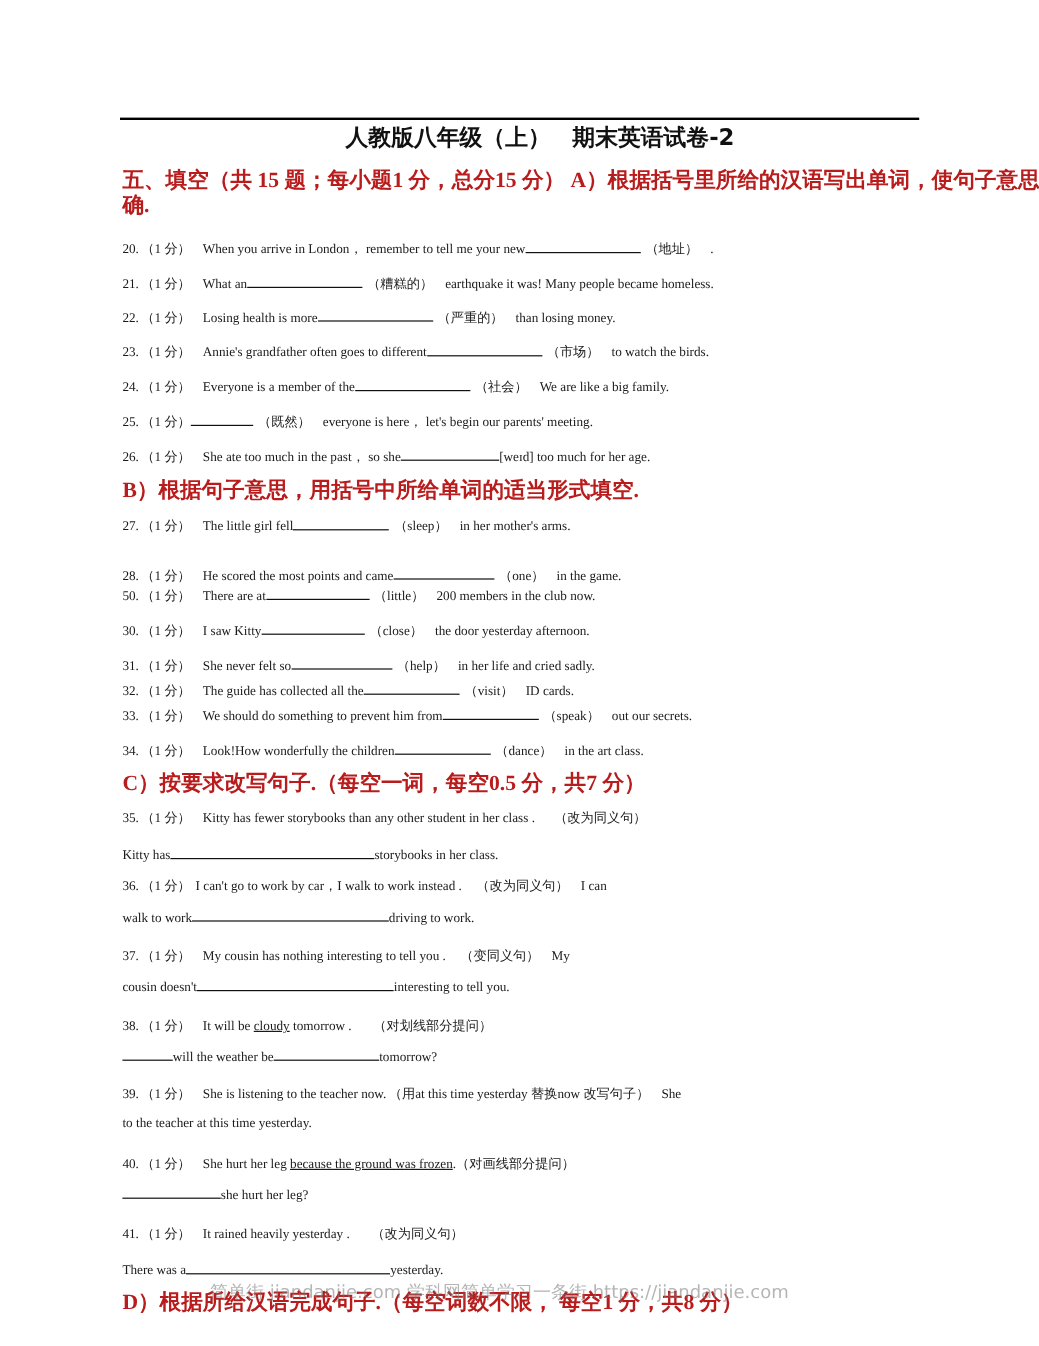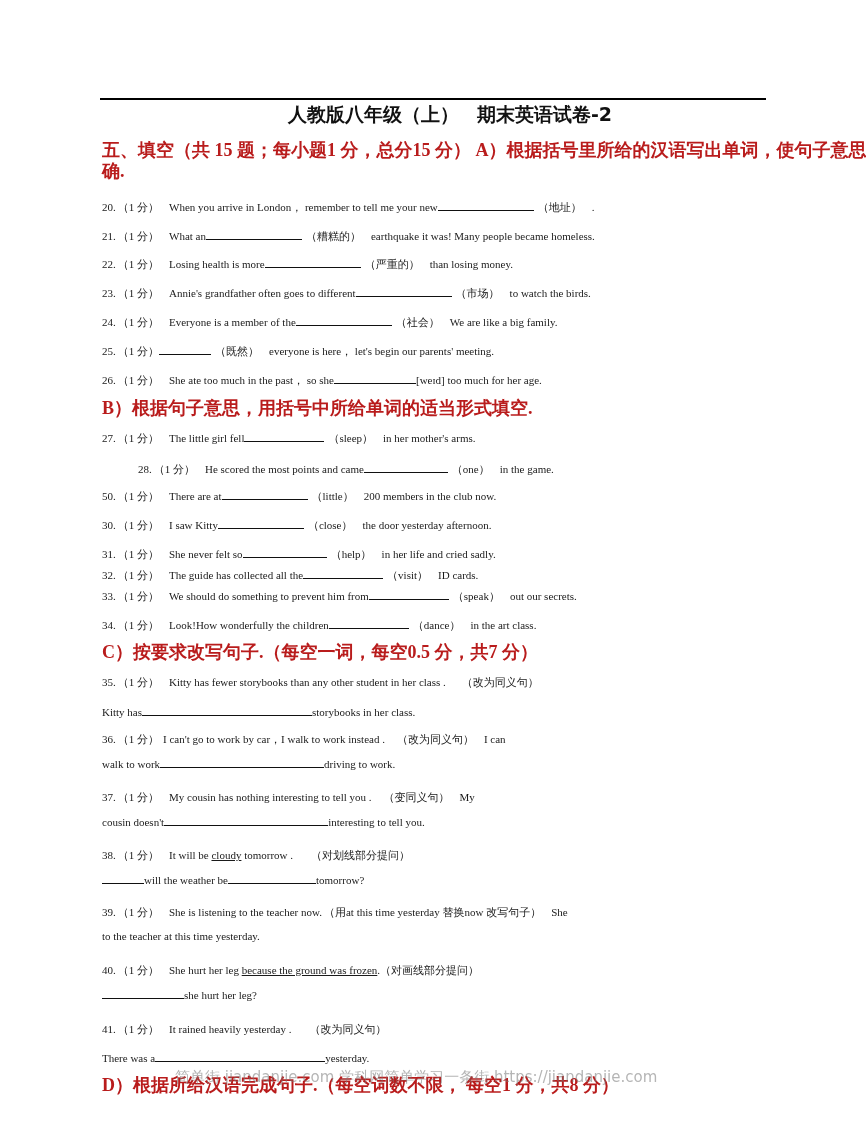--- a/index.html
+++ b/index.html
@@ -50,21 +50,21 @@
 </div>
 <div class="line" style="top:370px;">
   <span class="num">26.</span><span class="score">（1 分）</span><span>She ate too much in the past， so she</span><span class="blank" style="width:82px"></span><span>[weɪd]</span> <span>too much for her age.</span>
 </div>
 
 <div class="line hdr" style="top:399px;">B）根据句子意思，用括号中所给单词的适当形式填空.</div>
 
 <div class="line" style="top:428px;">
   <span class="num">27.</span><span class="score">（1 分）</span><span>The little girl fell</span><span class="blank" style="width:80px"></span><span class="hint">（sleep）</span><span>in her mother's arms.</span>
 </div>
-<div class="line" style="top:459px;margin-left:36px;">
+<div class="line" style="top:469px;">
   <span class="num">28.</span><span class="score">（1 分）</span><span>He scored the most points and came</span><span class="blank" style="width:84px"></span><span class="hint">（one）</span><span>in the game.</span>
 </div>
 <div class="line" style="top:486px;">
   <span class="num">50.</span><span class="score">（1 分）</span><span>There are at</span><span class="blank" style="width:86px"></span><span class="hint">（little）</span><span>200 members in the club now.</span>
 </div>
 <div class="line" style="top:515px;">
   <span class="num">30.</span><span class="score">（1 分）</span><span>I saw Kitty</span><span class="blank" style="width:86px"></span><span class="hint">（close）</span><span>the door yesterday afternoon.</span>
 </div>
 <div class="line" style="top:544px;">
   <span class="num">31.</span><span class="score">（1 分）</span><span>She never felt so</span><span class="blank" style="width:84px"></span><span class="hint">（help）</span><span>in her life and cried sadly.</span>

